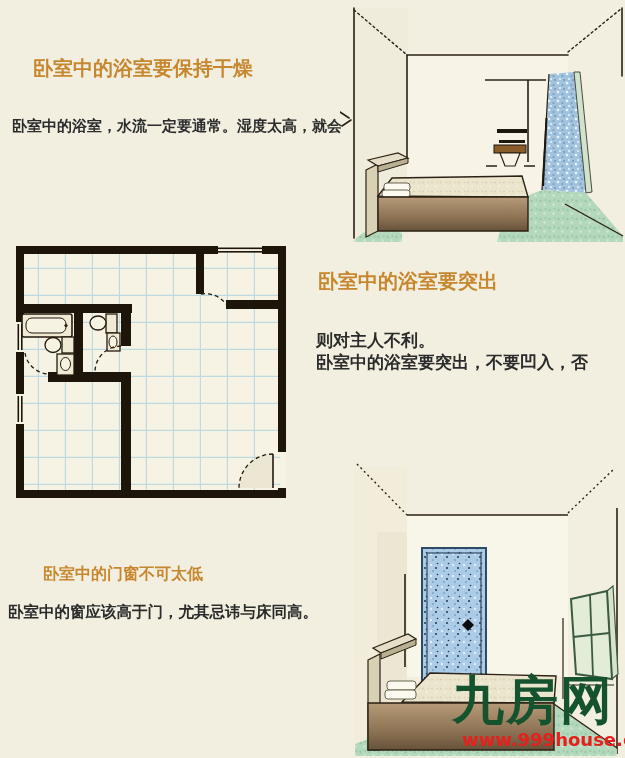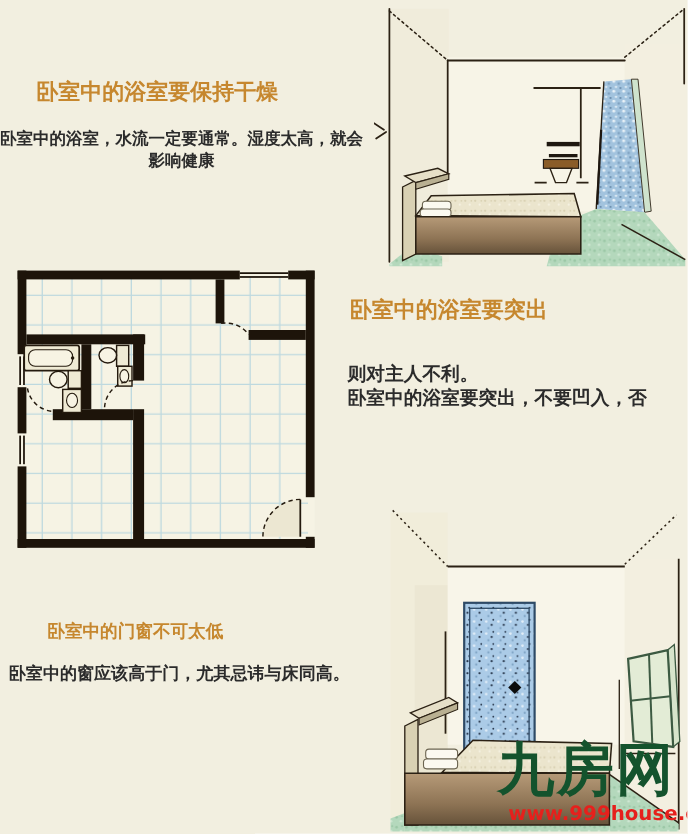--- a/index.html
+++ b/index.html
@@ -5,22 +5,22 @@
   html,body{margin:0;padding:0;}
   #canvas{
     position:relative;width:625px;height:758px;overflow:hidden;
     background:#f2efe0;
     font-family:"DejaVu Sans","Liberation Sans",sans-serif;
   }
   .abs{position:absolute;}
   .title{color:#c6872e;font-weight:700;white-space:nowrap;}
   .body{color:#2b2b2b;font-weight:600;}
   .body div{white-space:nowrap;}
-  .t1{left:33px;top:55px;font-size:20px;margin-top:15px;}
-  .b1{left:0;top:116px;font-size:15px;line-height:20px;text-align:center;}
+  .t1{left:33px;top:55px;font-size:20px;}
+  .b1{left:12px;top:116px;font-size:15px;line-height:20px;}
   .t2{left:318px;top:268px;font-size:20px;}
   .b2{left:316px;top:329px;font-size:17px;line-height:22px;}
   .t3{left:43px;top:564px;font-size:16px;}
   .b3{left:8px;top:602px;font-size:15.5px;line-height:20px;text-align:right;}
   .illus1{left:340px;top:0;}
   .plan{left:12px;top:242px;}
   .illus2{left:340px;top:452px;}
   .logo-cn{
     left:452px;top:672px;z-index:5;
     font-size:52px;font-weight:900;line-height:1.1;
@@ -71,21 +71,20 @@
       <stop offset="1" stop-color="#66523a"></stop>
     </linearGradient>
   </defs>
 </svg>
 
 <div id="canvas">
 
   <div class="abs title t1">卧室中的浴室要保持干燥</div>
   <div class="abs body b1">
     <div>卧室中的浴室，水流一定要通常。湿度太高，就会</div>
-    <div>影响健康</div>
   </div>
 
   <div class="abs title t2">卧室中的浴室要突出</div>
   <div class="abs body b2">
     <div>则对主人不利。</div>
     <div>卧室中的浴室要突出，不要凹入，否</div>
   </div>
 
   <div class="abs title t3">卧室中的门窗不可太低</div>
   <div class="abs body b3">

